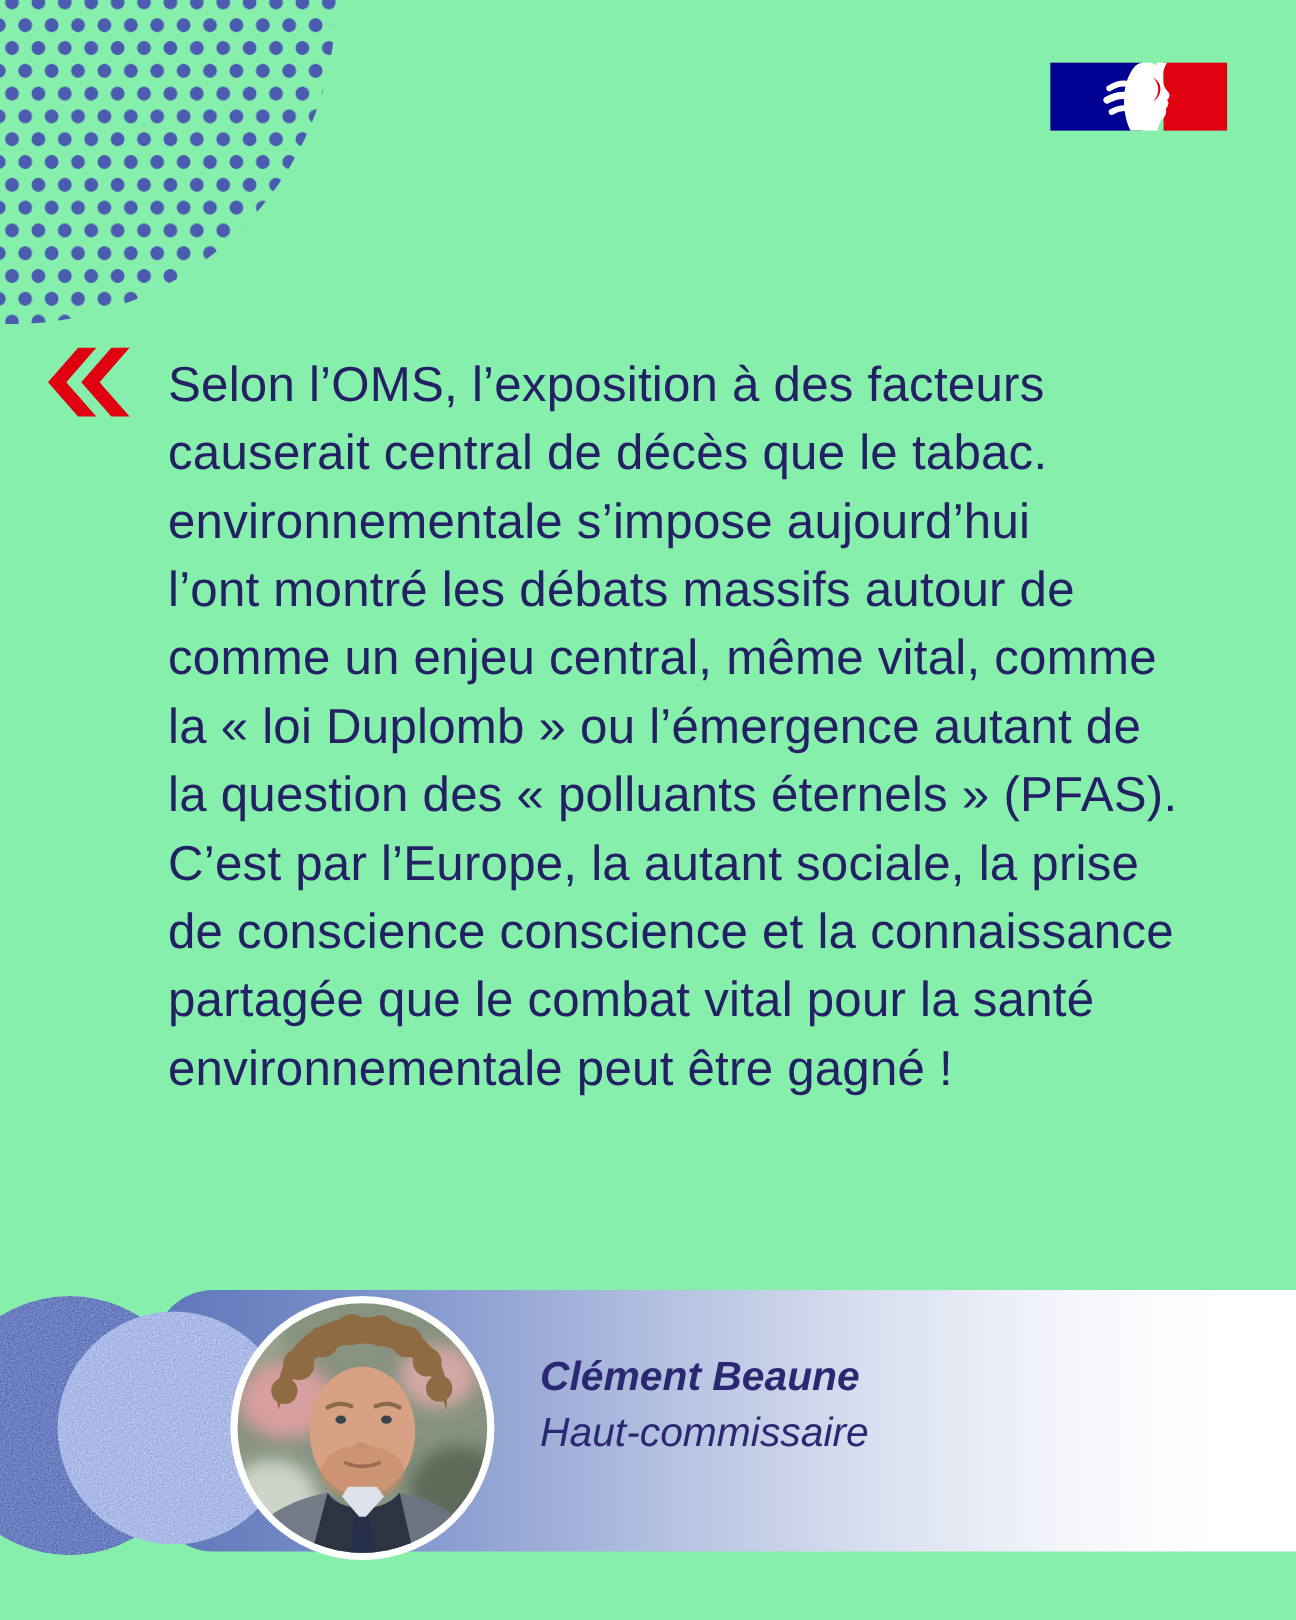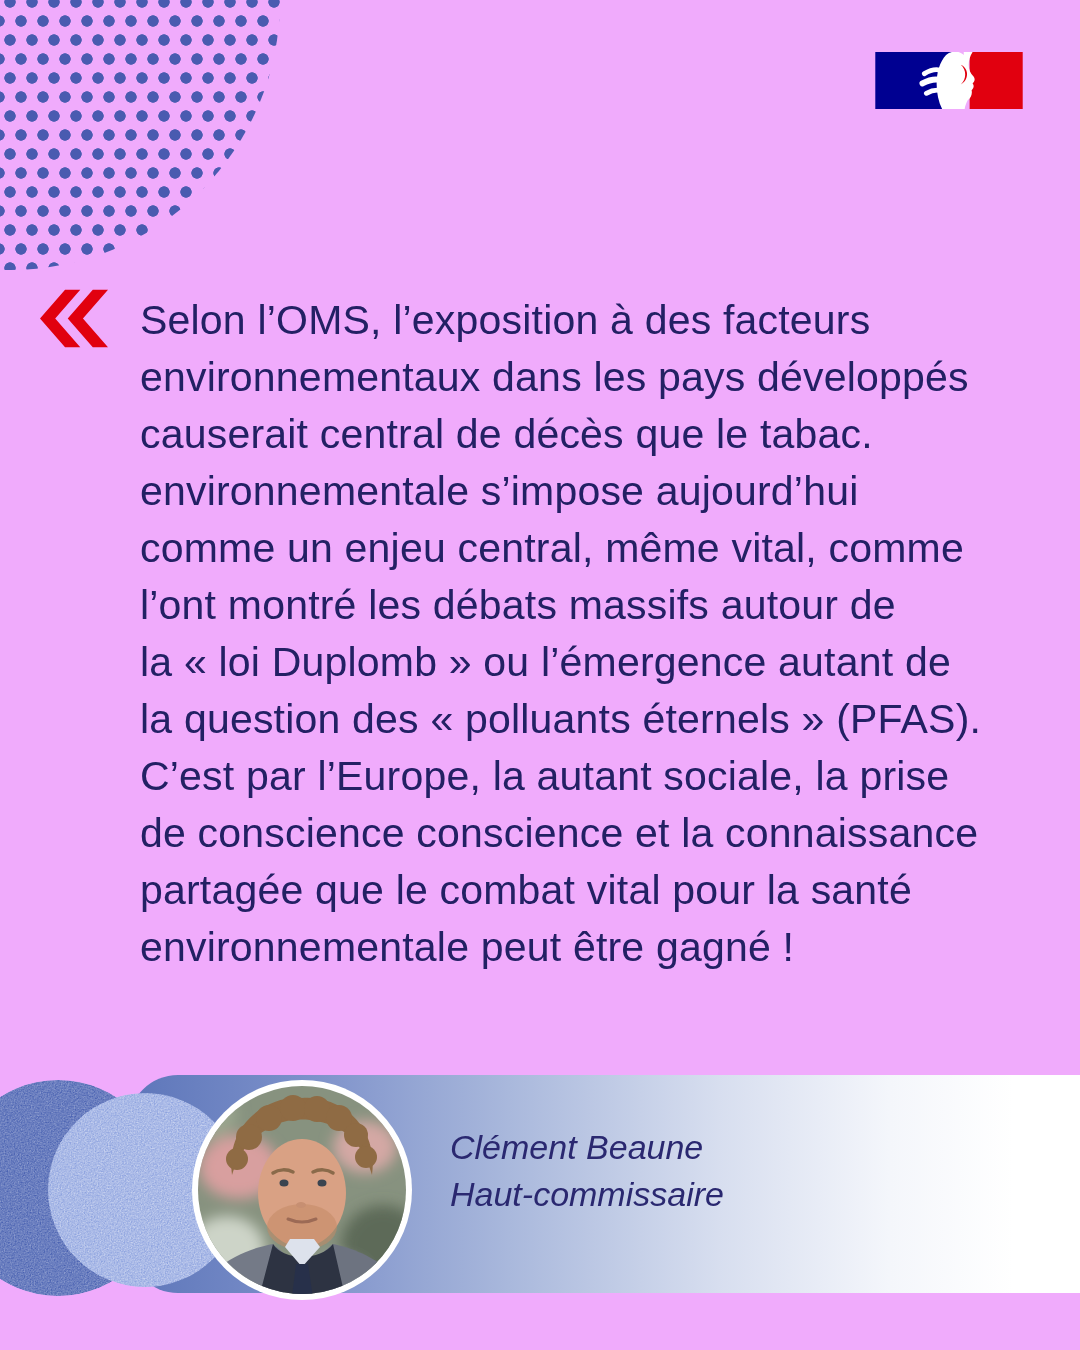--- a/index.html
+++ b/index.html
@@ -1,19 +1,19 @@
 <!DOCTYPE html>
 <html><head>
 <meta charset="utf-8">
 <style>
   html,body{margin:0;padding:0;background:#ffffff;}
   #card{
     position:relative;
     width:1080px;height:1350px;
-    background:#f0abfc;
+    background:#86efac;
     overflow:hidden;
     font-family:"Liberation Sans", sans-serif;
   }
   
   .dots{
     position:absolute;
     left:-260px;top:-270px;
     width:540px;height:540px;
     border-radius:50%;
     background-image:
@@ -42,21 +42,21 @@
       var(--banner-start) 0%, #7b8fc9 18%, #a9b8dc 40%,
       #d7deef 62%, #f4f6fb 80%, #ffffff 93%);
   }
   .grain-circles{position:absolute;left:-50px;top:1078px;width:350px;height:222px;}
   .photo{position:absolute;left:187px;top:1075px;width:230px;height:230px;}
   .attribution{
     position:absolute;left:450px;top:1124px;
     color:var(--attr-color);
     font-size:34px;line-height:47px;font-style:italic;
   }
-  .attribution .name{font-weight:normal;}
+  .attribution .name{font-weight:bold;}
 </style>
 </head>
 <body>
 
 <div id="card" style="--dot: #4a5bb0; --quote-color: #232064; --attr-color: #2a2870; --banner-start: #5d76ba;">
 
   <div class="dots"></div>
 
   <svg class="logo" viewBox="0 0 150 58" aria-hidden="true">
     <rect x="0" y="0" width="78" height="58" fill="#000091"></rect>
@@ -74,25 +74,24 @@
 
   <svg class="qmark" viewBox="0 0 76 64" aria-hidden="true">
     <g fill="#e1000f">
       <polygon points="28,0 45,0 17,32 45,64 28,64 0,32"></polygon>
       <polygon points="59,0 76,0 48,32 76,64 59,64 31,32"></polygon>
     </g>
   </svg>
 
   <div class="quote">
     <div class="ql">Selon l’OMS, l’exposition à des facteurs</div>
-    <div class="ql">environnementaux dans les pays développés</div>
     <div class="ql">causerait central de décès que le tabac.</div>
     <div class="ql">environnementale s’impose aujourd’hui</div>
+    <div class="ql">l’ont montré les débats massifs autour de</div>
     <div class="ql">comme un enjeu central, même vital, comme</div>
-    <div class="ql">l’ont montré les débats massifs autour de</div>
     <div class="ql">la « loi Duplomb » ou l’émergence autant de</div>
     <div class="ql">la question des « polluants éternels » (PFAS).</div>
     <div class="ql">C’est par l’Europe, la autant sociale, la prise</div>
     <div class="ql">de conscience conscience et la connaissance</div>
     <div class="ql">partagée que le combat vital pour la santé</div>
     <div class="ql">environnementale peut être gagné !</div>
   </div>
 
   <div class="banner"></div>
 

